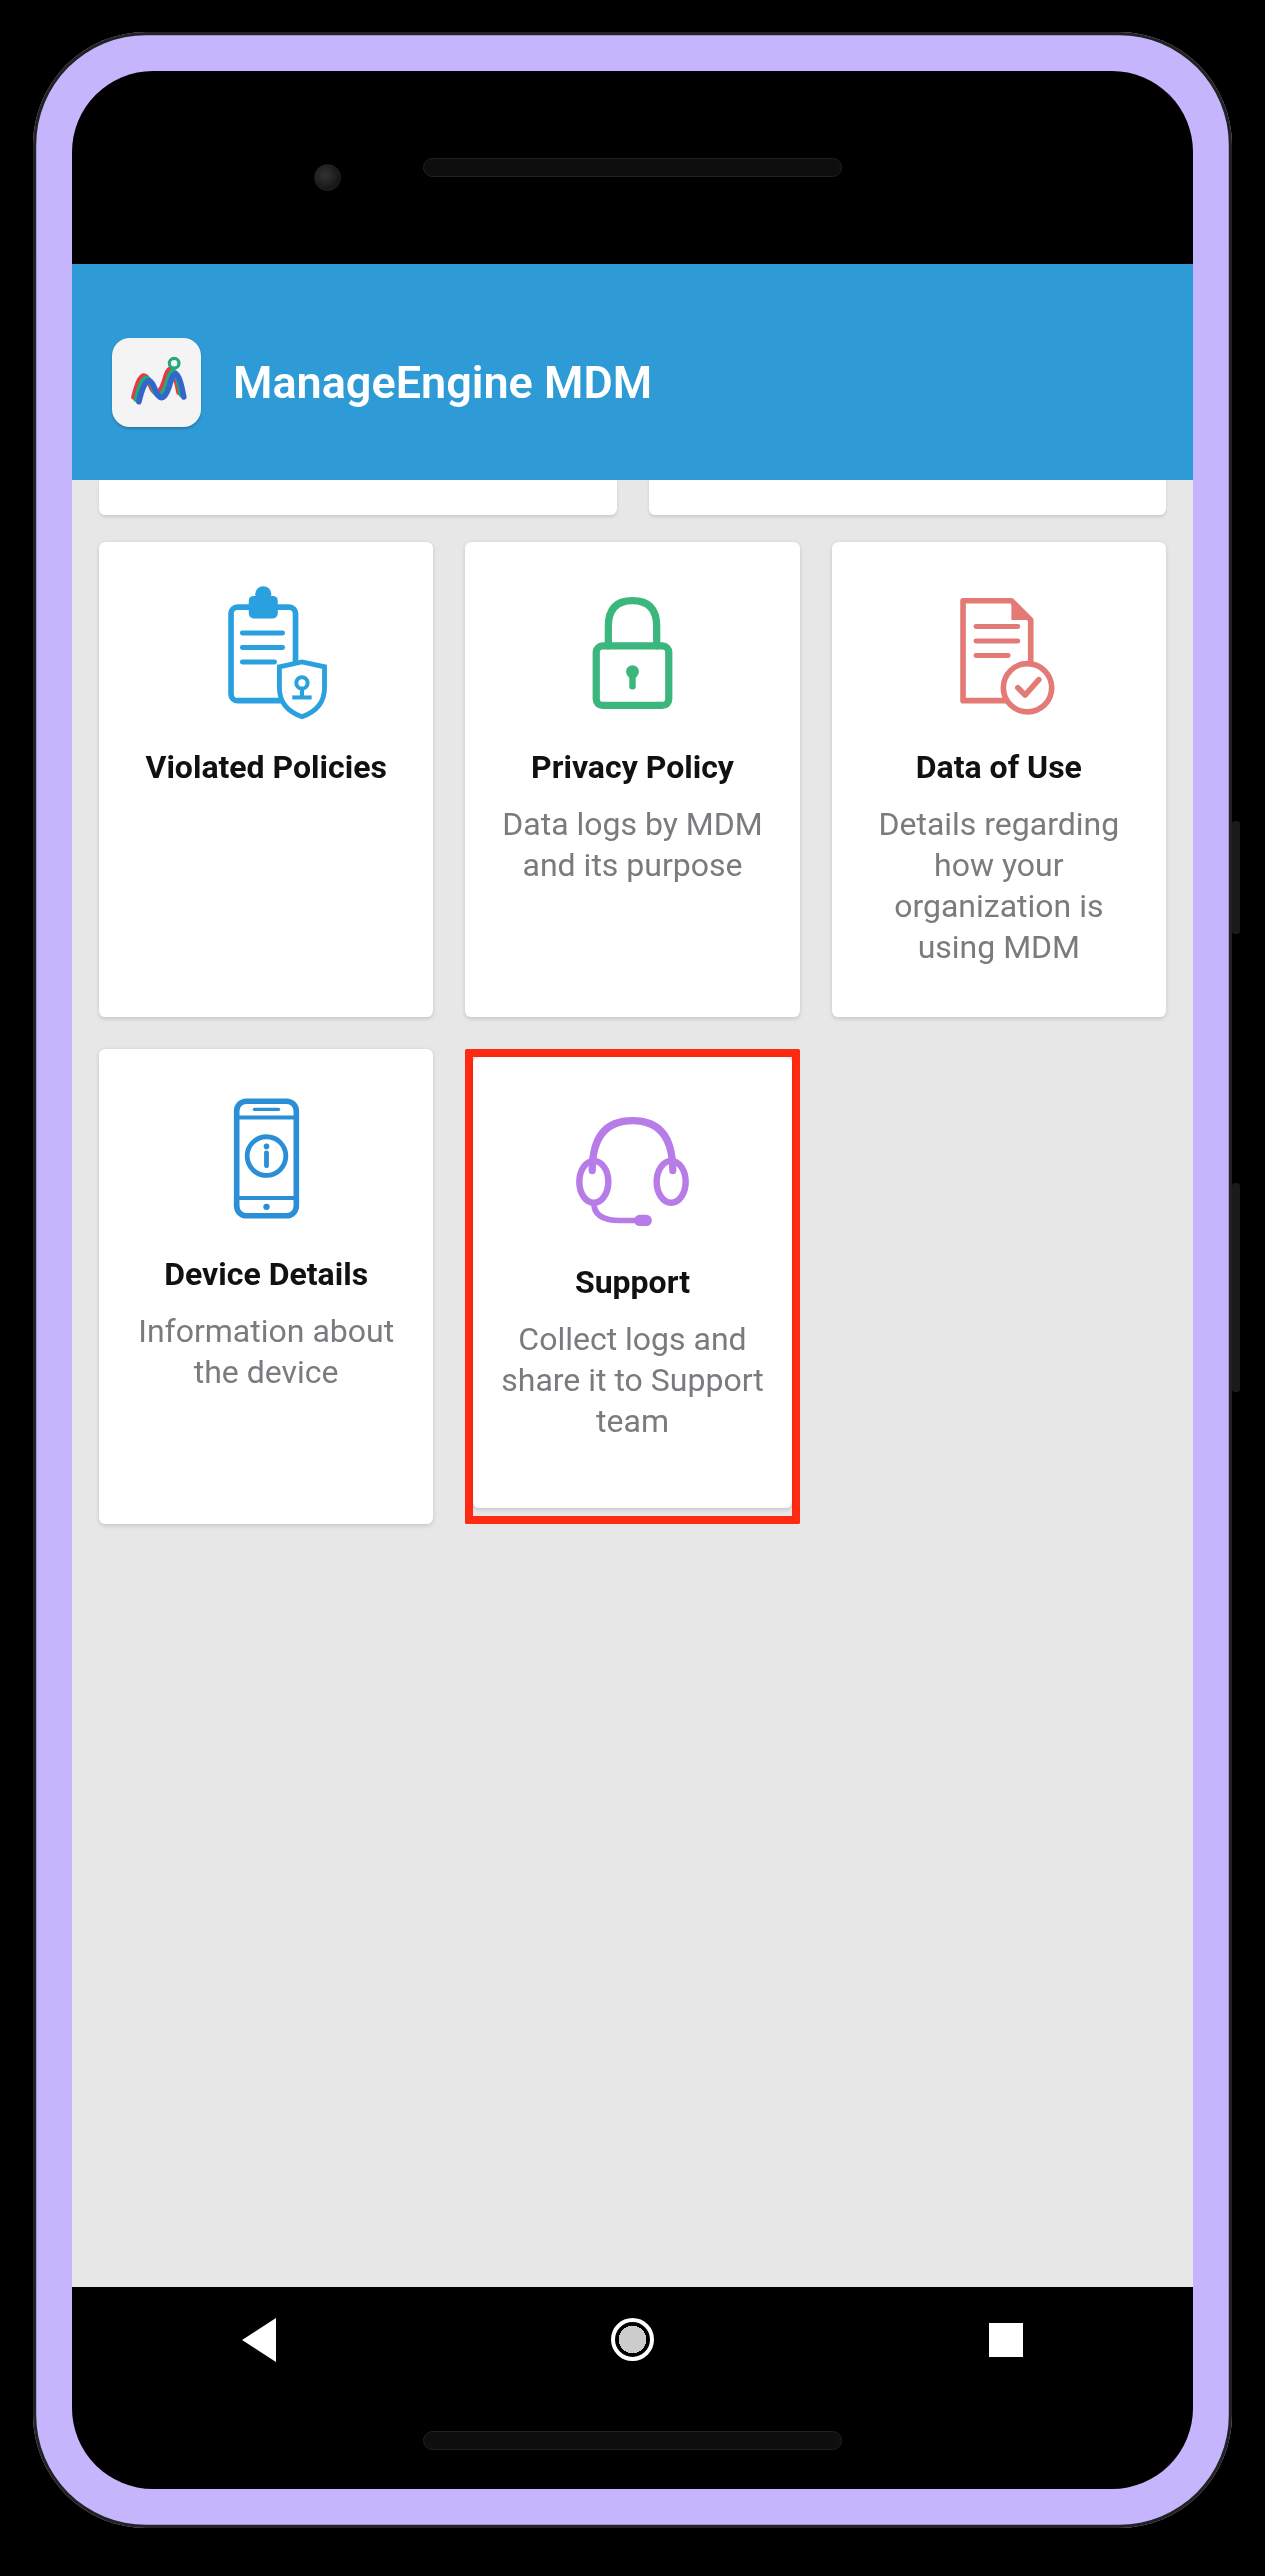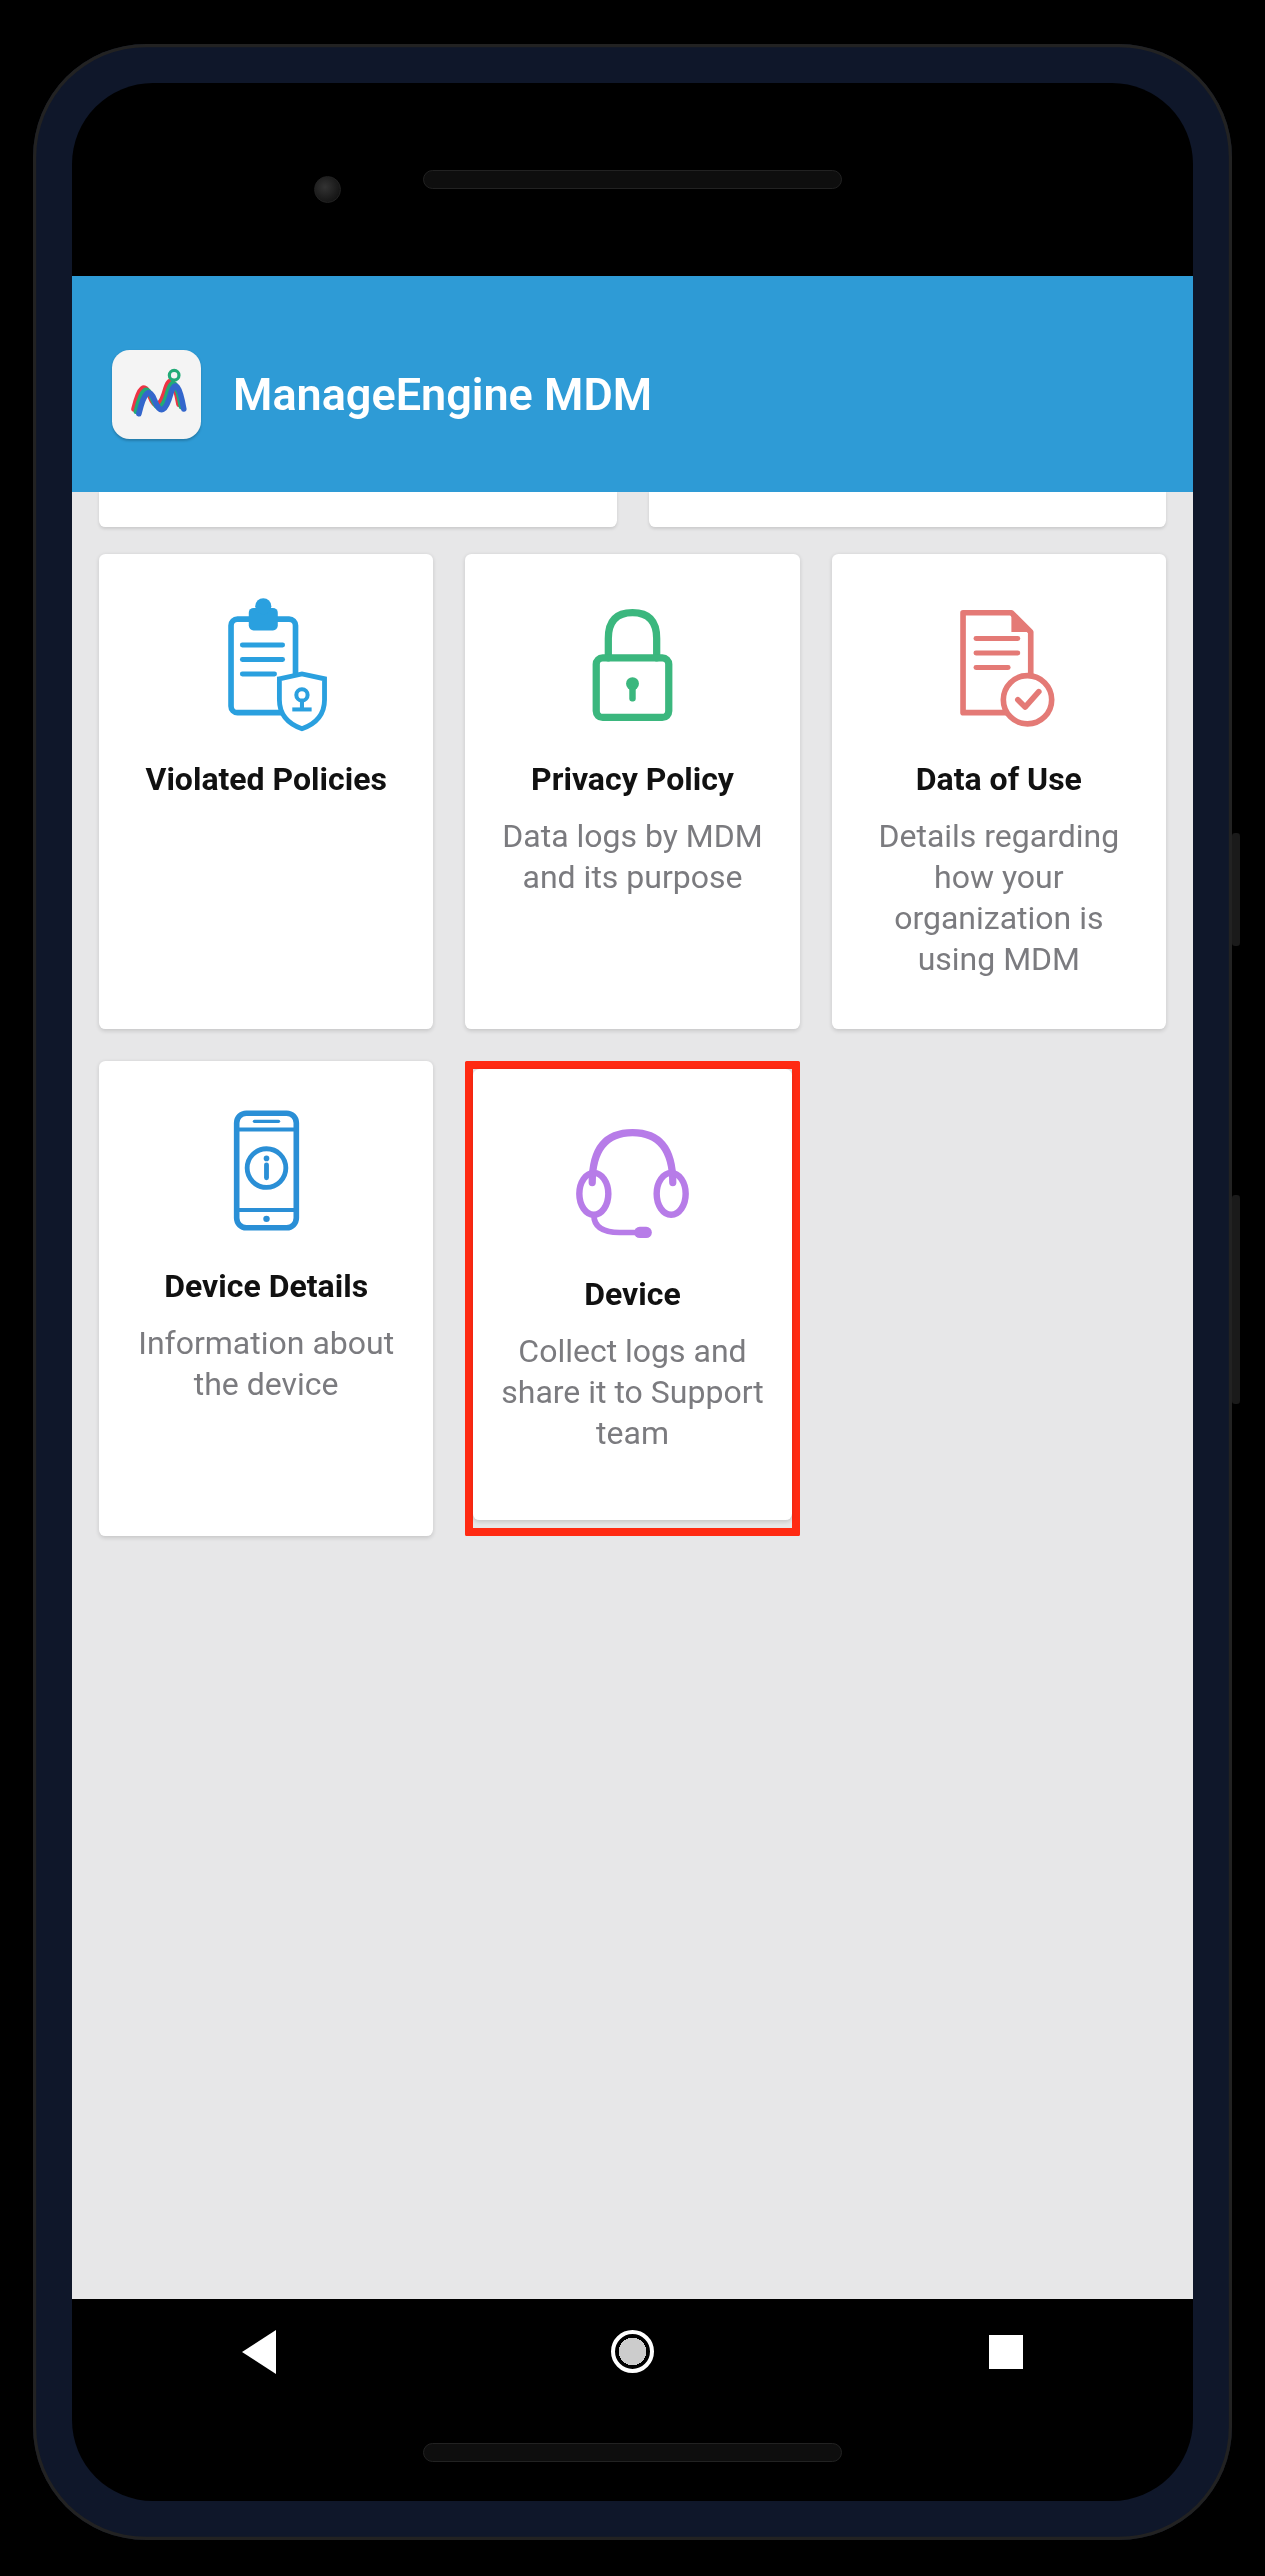--- a/index.html
+++ b/index.html
@@ -9,26 +9,25 @@
     width: 1265px;
     height: 2576px;
     display: flex;
     justify-content: center;
     align-items: flex-start;
     padding-top: 32px;
   }
   .phone-frame {
     width: 1199px;
     height: 2496px;
-    background: #0f172a;
+    background: #c4b5fd;
     border-radius: 113px;
     padding: 39px;
     position: relative;
     box-shadow: inset 0 0 0 3.2px #222;
-    margin-top: 12px;
   }
   .phone-inner {
     width: 100%;
     height: 100%;
     background: #000;
     border-radius: 81px;
     position: relative;
     overflow: hidden;
     display: flex;
     flex-direction: column;
@@ -295,21 +294,21 @@
             <div class="card" style="min-height:451px">
               <div class="card-icon">
                 <svg width="145" height="137" viewBox="0 0 180 170">
                   <path d="M40 90 Q40 28 90 28 Q140 28 140 90" fill="none" stroke="#b77ce8" stroke-width="9" stroke-linecap="round"></path>
                   <ellipse cx="42" cy="104" rx="18" ry="26" fill="none" stroke="#b77ce8" stroke-width="8"></ellipse>
                   <ellipse cx="138" cy="104" rx="18" ry="26" fill="none" stroke="#b77ce8" stroke-width="8"></ellipse>
                   <path d="M42 130 Q42 152 74 152 L92 152" fill="none" stroke="#b77ce8" stroke-width="7" stroke-linecap="round"></path>
                   <rect x="92" y="145" width="22" height="14" rx="7" fill="#b77ce8"></rect>
                 </svg>
               </div>
-              <div class="card-title">Device</div>
+              <div class="card-title">Support</div>
               <div class="card-desc">Collect logs and share it to Support team</div>
             </div>
           </div>
 
           <div class="empty-cell"></div>
 
         </div>
       </div>
 
       <div class="nav-bar">

